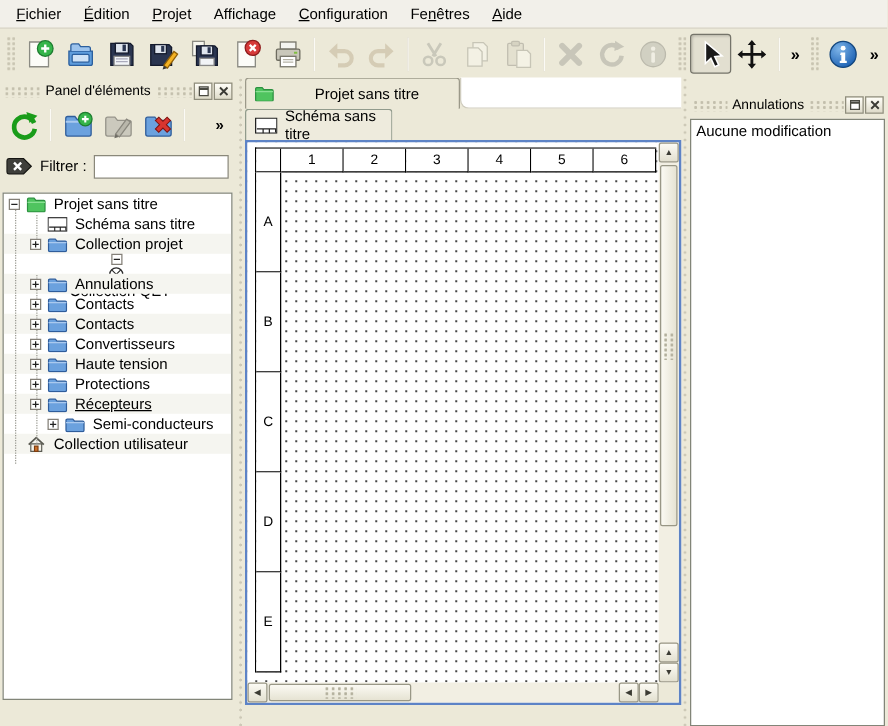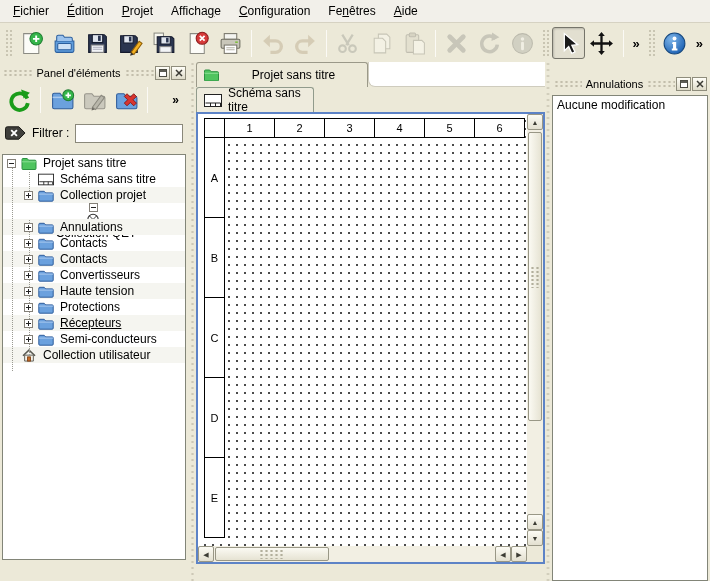--- a/index.html
+++ b/index.html
@@ -510,21 +510,21 @@
           <div class="tree-row" style="padding-left: 21px; text-decoration: underline;">
             <span class="toggle plus"></span>
             <span class="tree-icon">
               <svg viewBox="0 0 16 12">
                 <path d="M0.8 2.8a1 1 0 0 1 1-1h4.4l1.5 1.6h6.5a1 1 0 0 1 1 1v6.3a1 1 0 0 1-1 1H1.8a1 1 0 0 1-1-1z" fill="#6ba1de" stroke="#2f5d9b"></path>
                 <path d="M0.8 4.6h14.4" stroke="#aac9ef"></path>
               </svg>
             </span>
             <span class="tree-label">Récepteurs</span>
           </div>
-          <div class="tree-row" style="padding-left: 21px;">
+          <div class="tree-row" style="padding-left: 21px; justify-content: center;">
             <span class="toggle plus"></span>
             <span class="tree-icon">
               <svg viewBox="0 0 16 12">
                 <path d="M0.8 2.8a1 1 0 0 1 1-1h4.4l1.5 1.6h6.5a1 1 0 0 1 1 1v6.3a1 1 0 0 1-1 1H1.8a1 1 0 0 1-1-1z" fill="#6ba1de" stroke="#2f5d9b"></path>
                 <path d="M0.8 4.6h14.4" stroke="#aac9ef"></path>
               </svg>
             </span>
             <span class="tree-label">Semi-conducteurs</span>
           </div>
           <div class="tree-row" style="padding-left: 4px; text-align: right;">

